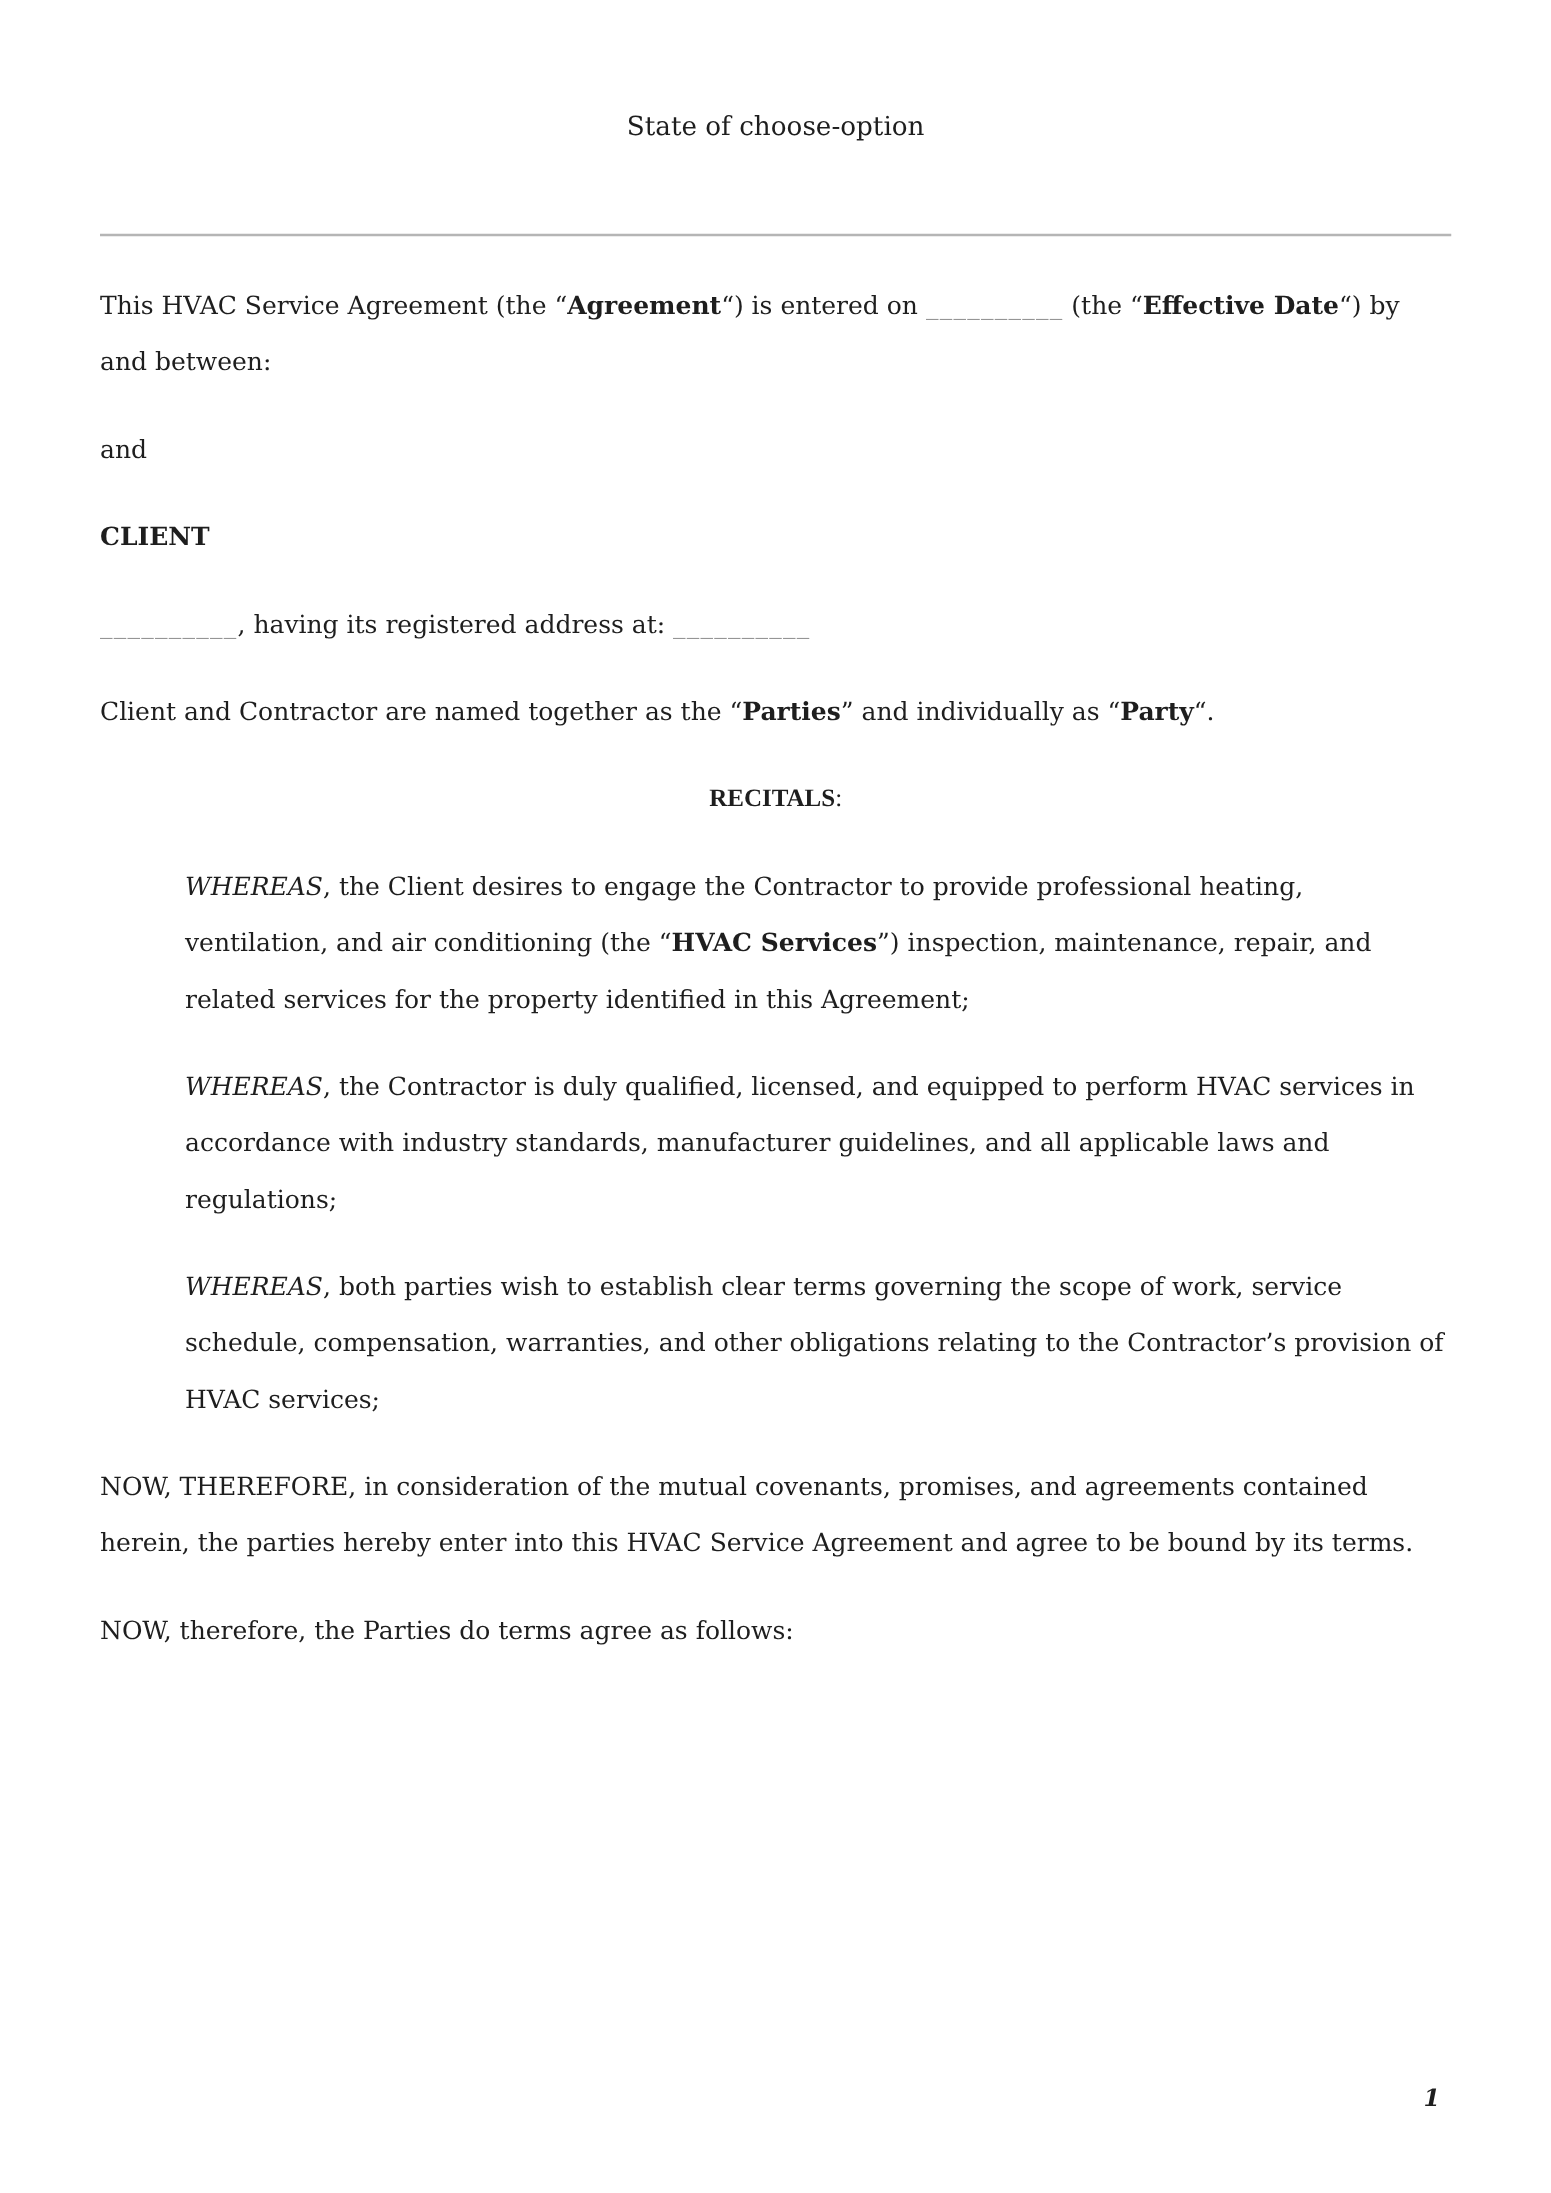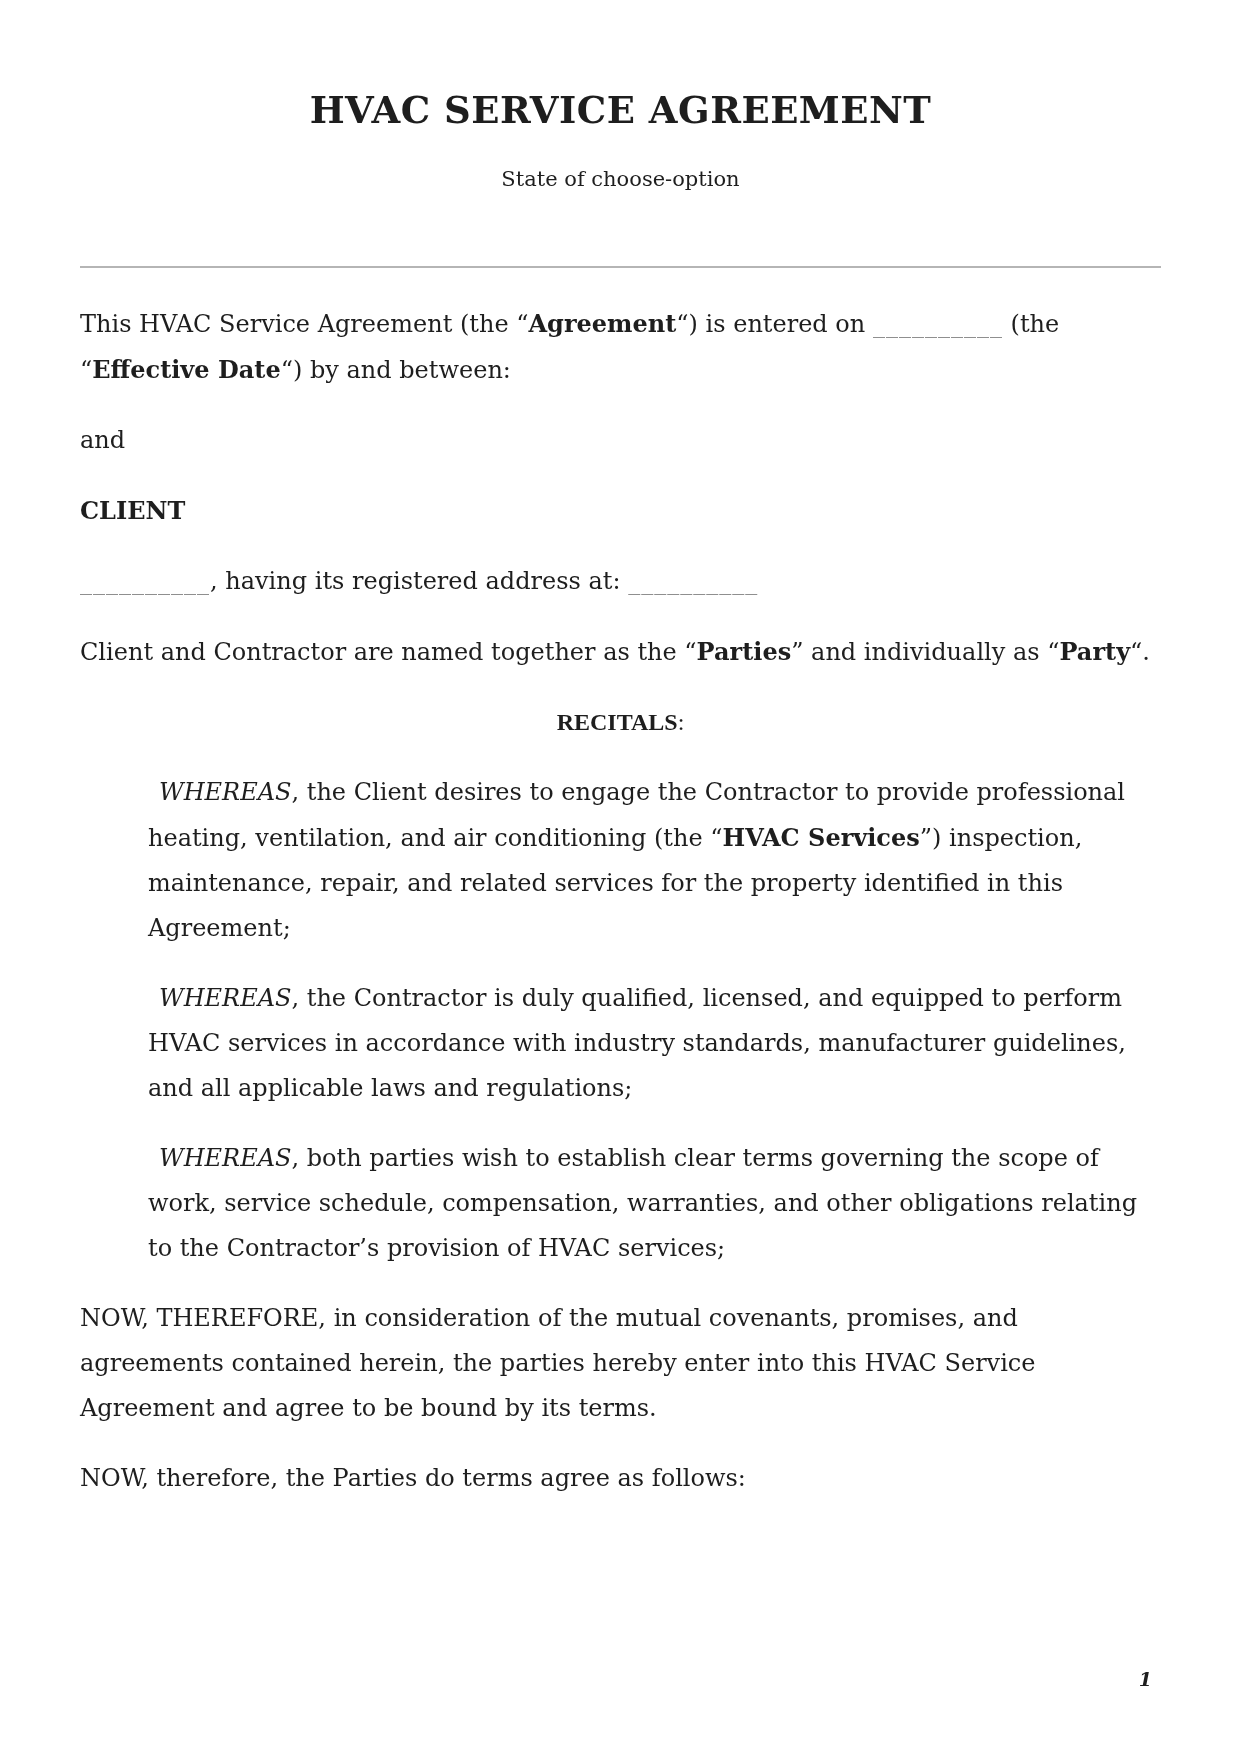--- a/index.html
+++ b/index.html
@@ -35,43 +35,42 @@
     text-align:center;
   }
   .divider{
     border:none;
     border-top:2px solid var(--divider);
     margin:72px 0 0 0;
   }
   .doc-body{margin-top:33px;}
   p.para{
     margin:0 0 25px 0;
-    font-size:24px;
+    font-size:20px;
     line-height:45px;
     text-align:left;
   }
   p.para.indent{margin-left:68px;}
   p.para.center{text-align:center;font-family:Liberation Serif, serif;}
   .b{font-weight:bold;}
-  .i{font-style:italic;margin-left:11px;}
+  .i{font-style:italic;}
   .blank{color:var(--blank);letter-spacing:1px;}
   .pagenum{
     position:absolute;
     top:1668px;
     right:89px;
     font-size:19px;
     font-weight:bold;
     font-style:italic;
   }
 </style>
 </head>
 <body>
 
 <div class="page">
-  <h1 class="doc-title">HVAC SERVICE AGREEMENT</h1>
   <div class="doc-subtitle">State of choose-option</div>
   <hr class="divider">
   <div class="doc-body" id="doc-body">
       <p class="para"><span>This HVAC Service Agreement (the “</span><span class="b">Agreement</span><span>“) is entered on </span><span class="blank">__________</span><span> (the “</span><span class="b">Effective Date</span><span>“) by and between:</span></p>
       <p class="para"><span>and</span></p>
       <p class="para"><span class="b">CLIENT</span></p>
       <p class="para"><span class="blank">__________</span><span>, having its registered address at: </span><span class="blank">__________</span></p>
       <p class="para"><span>Client and Contractor are named together as the “</span><span class="b">Parties</span><span>” and individually as “</span><span class="b">Party</span><span>“.</span></p>
       <p class="para center"><span class="b">RECITALS</span><span>:</span></p>
       <p class="para indent"><span class="i">WHEREAS</span><span>, the Client desires to engage the Contractor to provide professional heating, ventilation, and air conditioning (the “</span><span class="b">HVAC Services</span><span>”) inspection, maintenance, repair, and related services for the property identified in this Agreement;</span></p>

